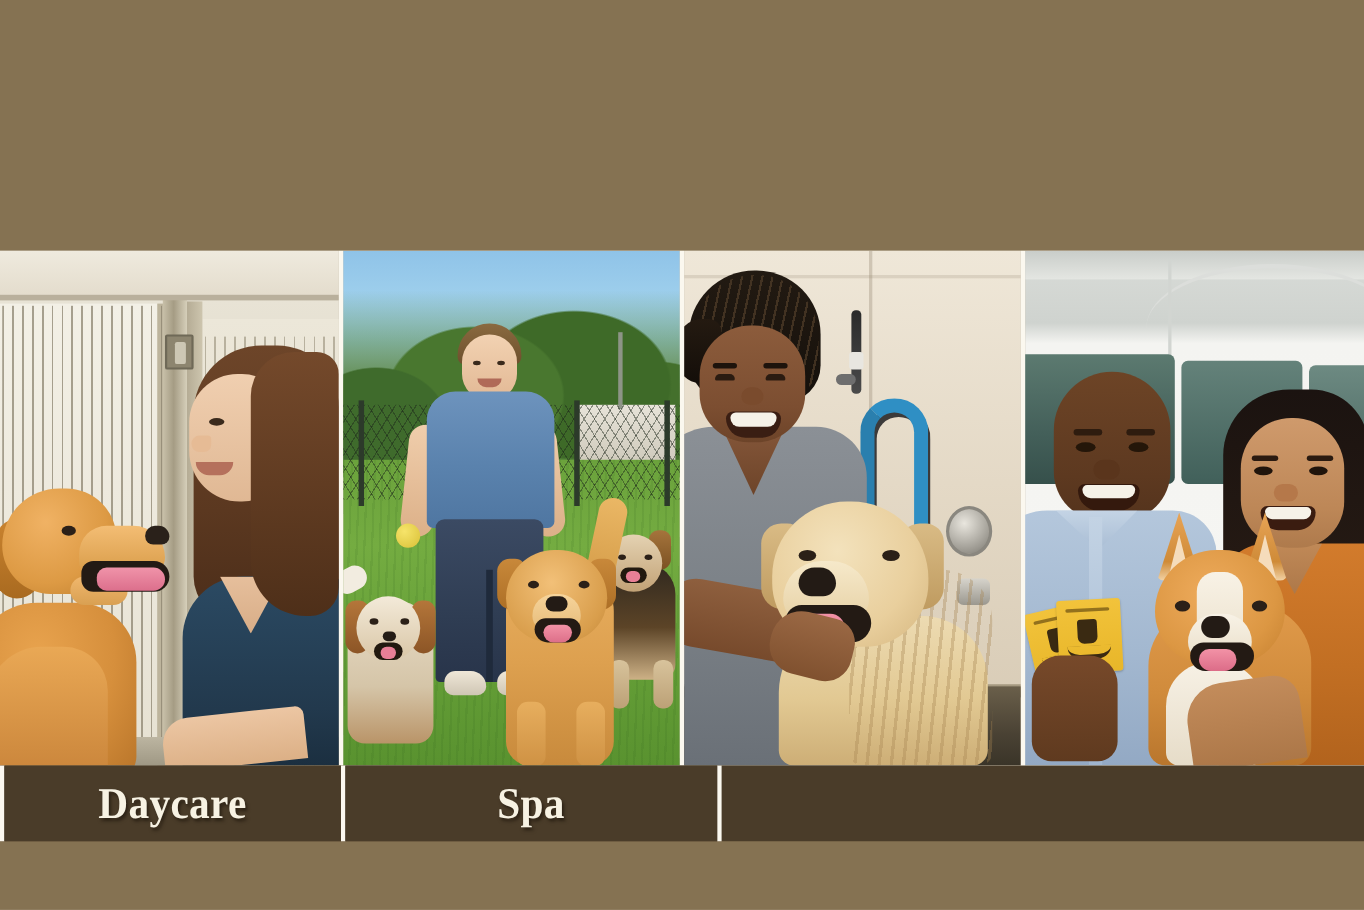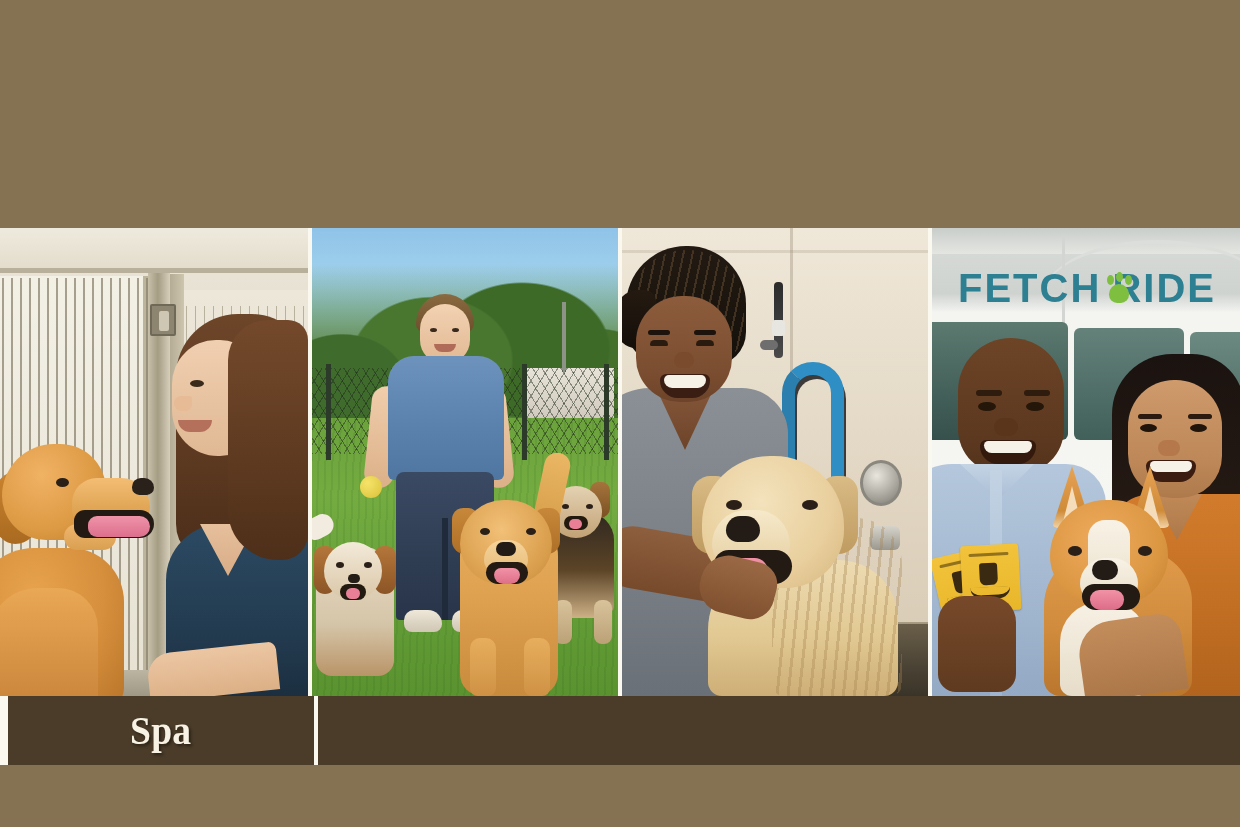--- a/index.html
+++ b/index.html
@@ -74,21 +74,21 @@
     background:#4A3C29;
   }
   .cap {
     position:relative;
     height:69px;
     display:flex; align-items:center; justify-content:center;
     background:#4A3C29;
   }
   .cap.c1 { width:308px; }
   .cap.c2 { width:306px; }
-  .cap.c3 { width:306px; }
+  .cap.c3 { width:338px; }
   .cap.c4 { width:308px; }
   .capdiv { width:4px; height:69px; background:#FBF8EF; flex:0 0 4px; }
   .cap span {
     font-family:"Liberation Serif", serif;
     font-weight:bold;
     font-size:40px;
     color:#F7F2E3;
     letter-spacing:0.3px;
     text-shadow:2px 2px 3px rgba(20,13,5,0.55);
     transform:scaleX(0.94);
@@ -633,30 +633,20 @@
 
     <div class="divider"></div>
 
     <div class="panel p4">
       <div class="scene">
         <div class="van"></div>
         <div class="vanroof"></div>
         <div class="vancurve"></div>
         <div class="vanseam"></div>
 
-        <div class="logo">
-          <span class="lt">FETCH</span>
-          <span class="paw">
-            <span class="t1"></span>
-              <span class="t2"></span>
-              <span class="t3"></span>
-              <span class="pad"></span>
-          </span>
-          <span class="lt">RIDE</span>
-        </div>
 
         <div class="vanwin1"></div>
         <div class="vanwin2"></div>
         <div class="vanwin3"></div>
 
         <div class="f-hair"></div>
         <div class="f-top"></div>
         <div class="f-vneck"></div>
         <div class="f-face"></div>
         <div class="f-brow" style="left:206px"></div>
@@ -708,20 +698,23 @@
             </div>
         </div>
         <div class="m-hand"></div>
       </div>
     </div>
 
   </div>
 
   <div id="captions">
     <div class="capdiv"></div>
+    <div class="cap c2">
+      <span>Daycare</span>
+    </div>
     <div class="capdiv"></div>
     <div class="cap c3">
       <span>Spa</span>
     </div>
     <div class="capdiv"></div>
   </div>
 
   <div id="footer"></div>
 
 </div>

